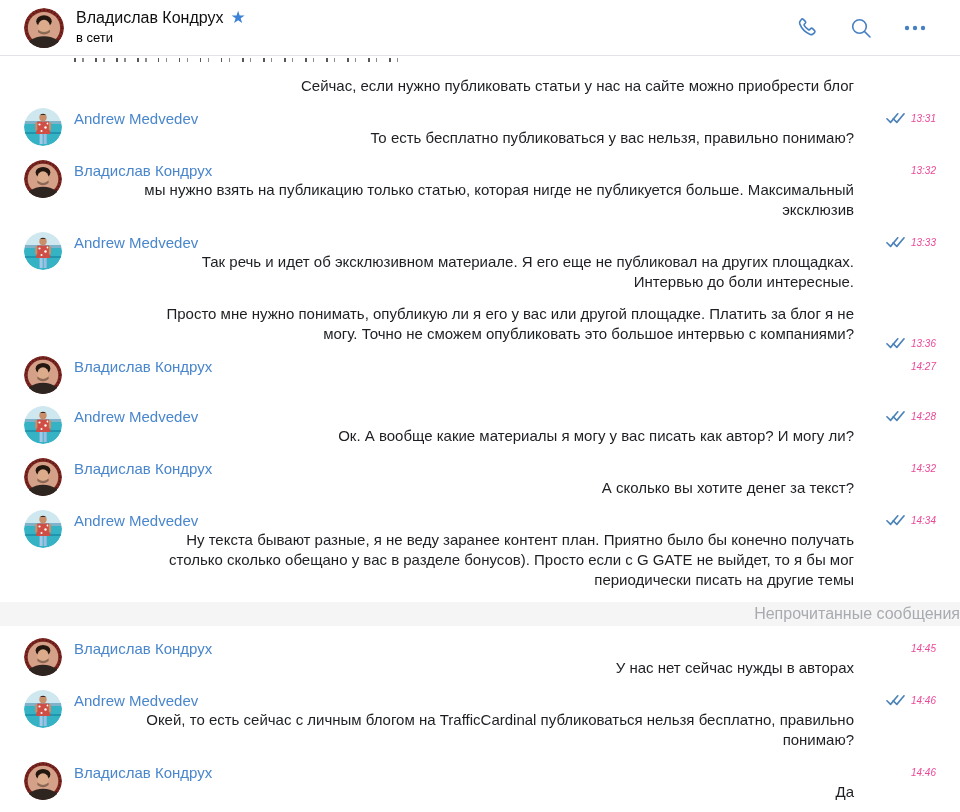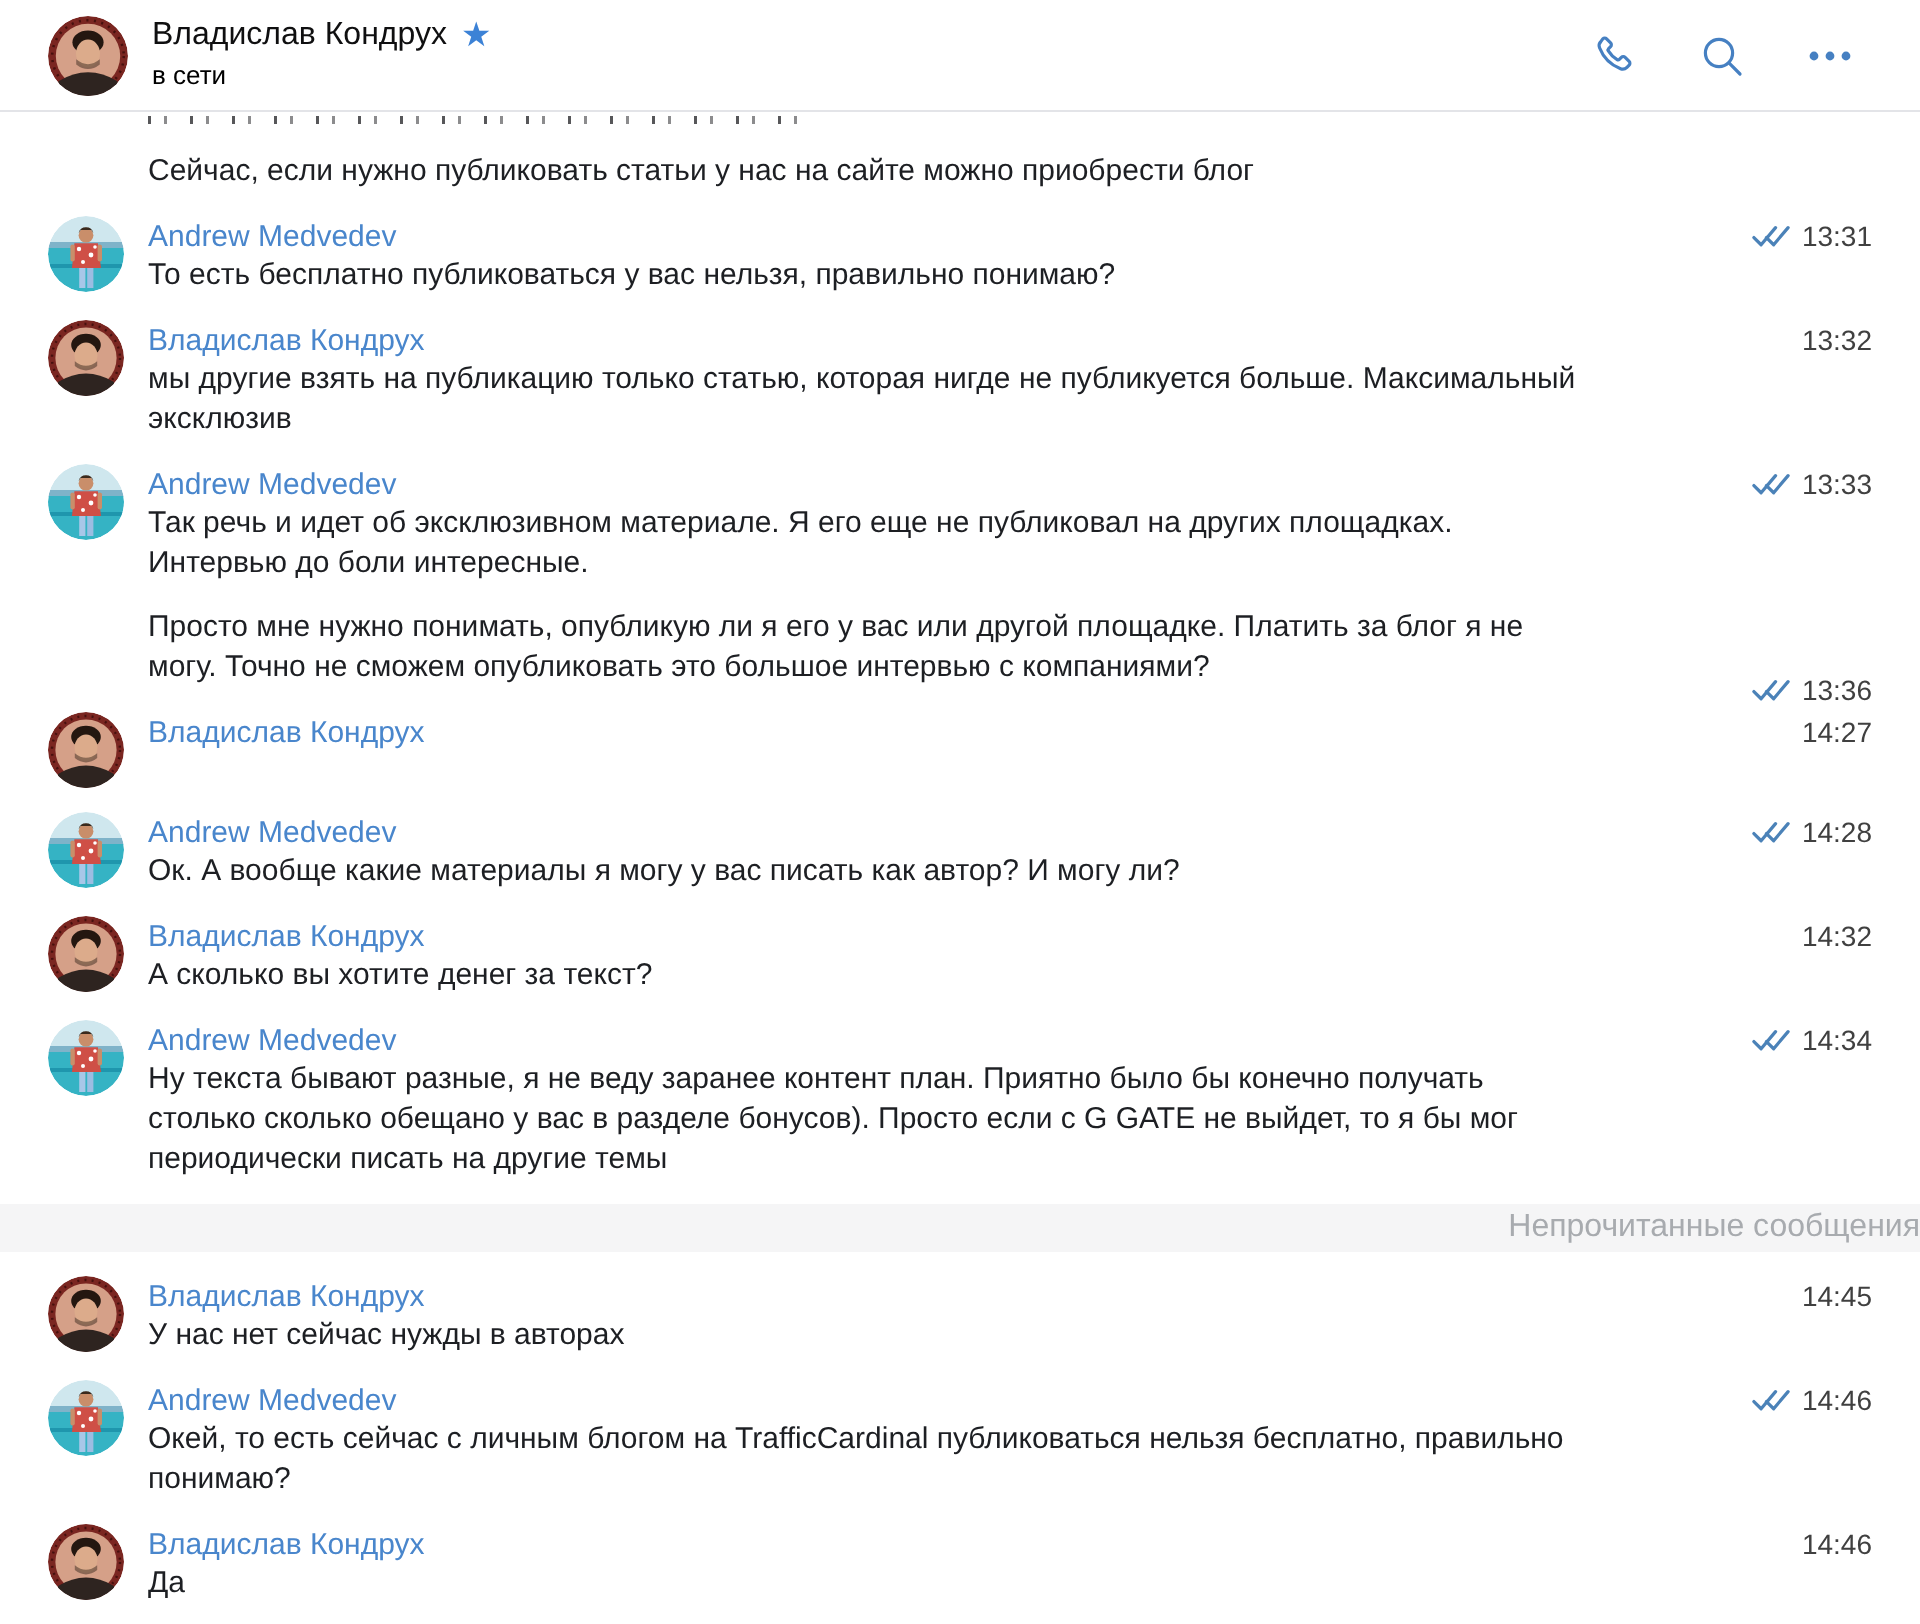--- a/index.html
+++ b/index.html
@@ -30,28 +30,28 @@
     background:none; border:none; padding:0; cursor:pointer;
   }
   
   .messages { padding-top:0; }
   .clipped-row {
     height:4px; width:330px; margin:2px 24px 8px 74px;
     background:repeating-linear-gradient(90deg,
       rgba(45,45,48,.8) 0 1.5px, transparent 1.5px 8px,
       rgba(45,45,48,.55) 8px 9.5px, transparent 9.5px 21px);
   }
-  .msg { display:flex; padding:6px 24px; }
+  .msg { display:flex; padding:6px 24px;text-align:right; }
   .col-avatar { width:50px; flex:none; }
   .col-avatar .avatar { width:38px; height:38px; cursor:pointer; }
   .col-content { flex:1; position:relative; min-width:0; }
   .msg-head { display:flex; justify-content:space-between; align-items:center; height:20px; }
   .name { color:#4986cc; font-size:15px; cursor:pointer; }
   .meta { display:flex; align-items:center; gap:6px; }
-  .meta .time { color:#404040; font-size:14px; }
+  .meta .time { color:#ec4899; font-size:10px;font-style:italic; }
   .meta.floating { position:absolute; top:1px; right:0;margin-top:32px; }
   .checks { display:flex; align-items:center; }
   .text { font-size:15px; line-height:20px; white-space:pre-line; max-width:780px; color:#1d1f23; }
   .unread-divider {
     background:#f5f5f6; color:#a8abaf; font-size:16px; text-align:right;
     height:24px; line-height:24px; margin:6px 0; cursor:default;
   }
 </style>
 </head>
 <body>
@@ -171,21 +171,21 @@
   </svg>
 </span>
       </div>
     <div class="col-content">
       <div class="msg-head">
         <span class="name">Владислав Кондрух</span>
         <span class="meta">
           <span class="time">13:32</span>
         </span>
       </div>
-      <div class="text">мы другие взять на публикацию только статью, которая нигде не публикуется больше. Максимальный
+      <div class="text">мы нужно взять на публикацию только статью, которая нигде не публикуется больше. Максимальный
 эксклюзив</div>
     </div>
   </div>
 
   <div class="msg">
     <div class="col-avatar">
         <span class="avatar">
   <svg viewBox="0 0 38 38" width="100%" height="100%">
     <defs>
               <clipPath id="acp">

